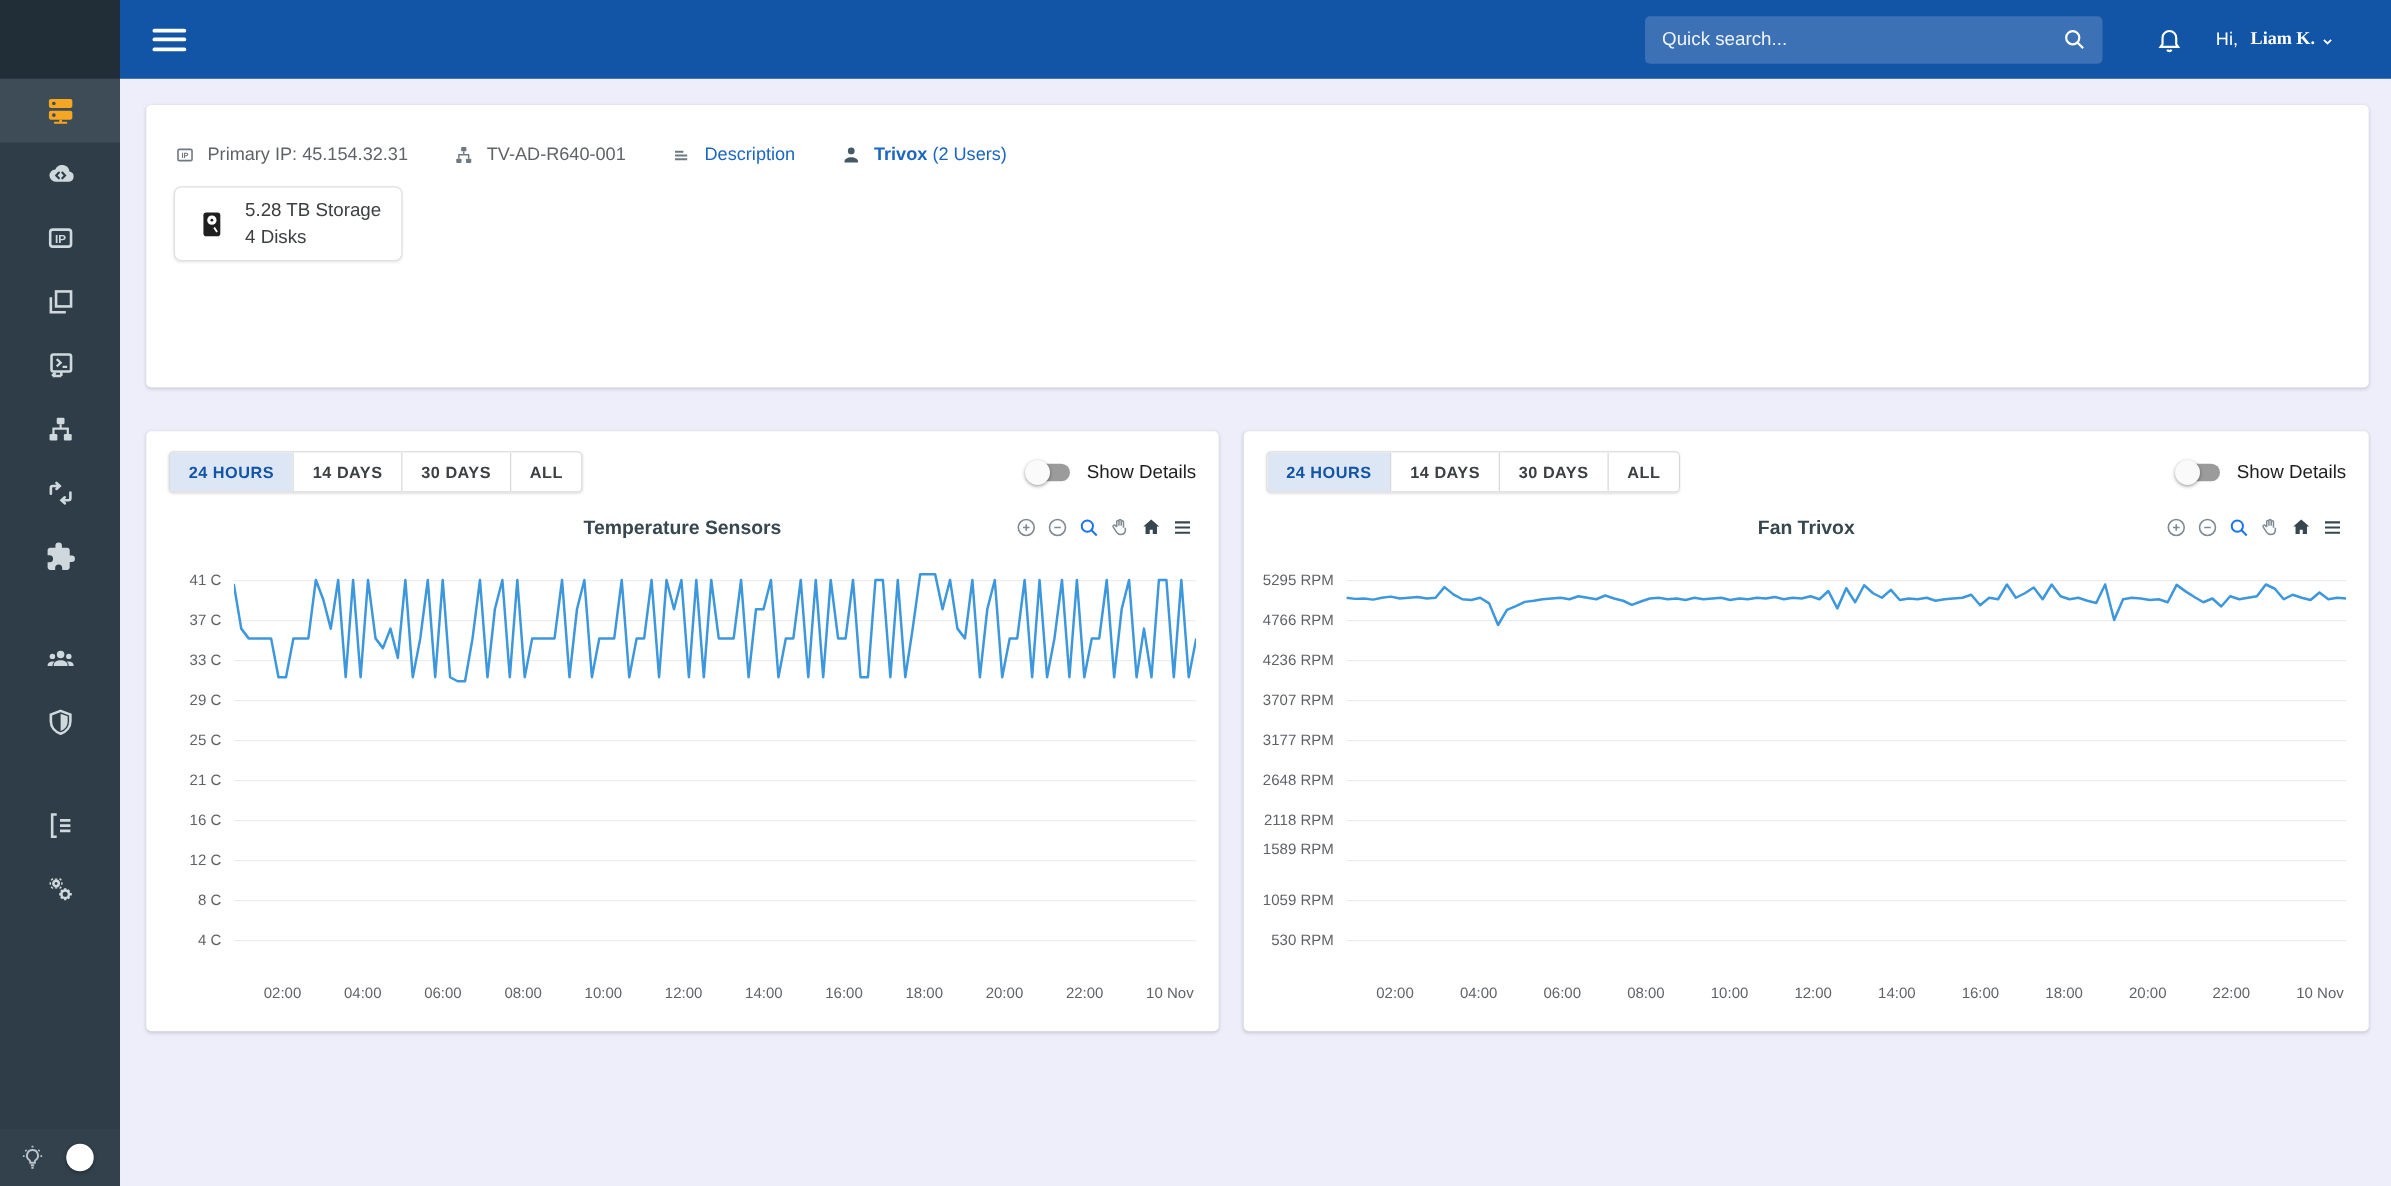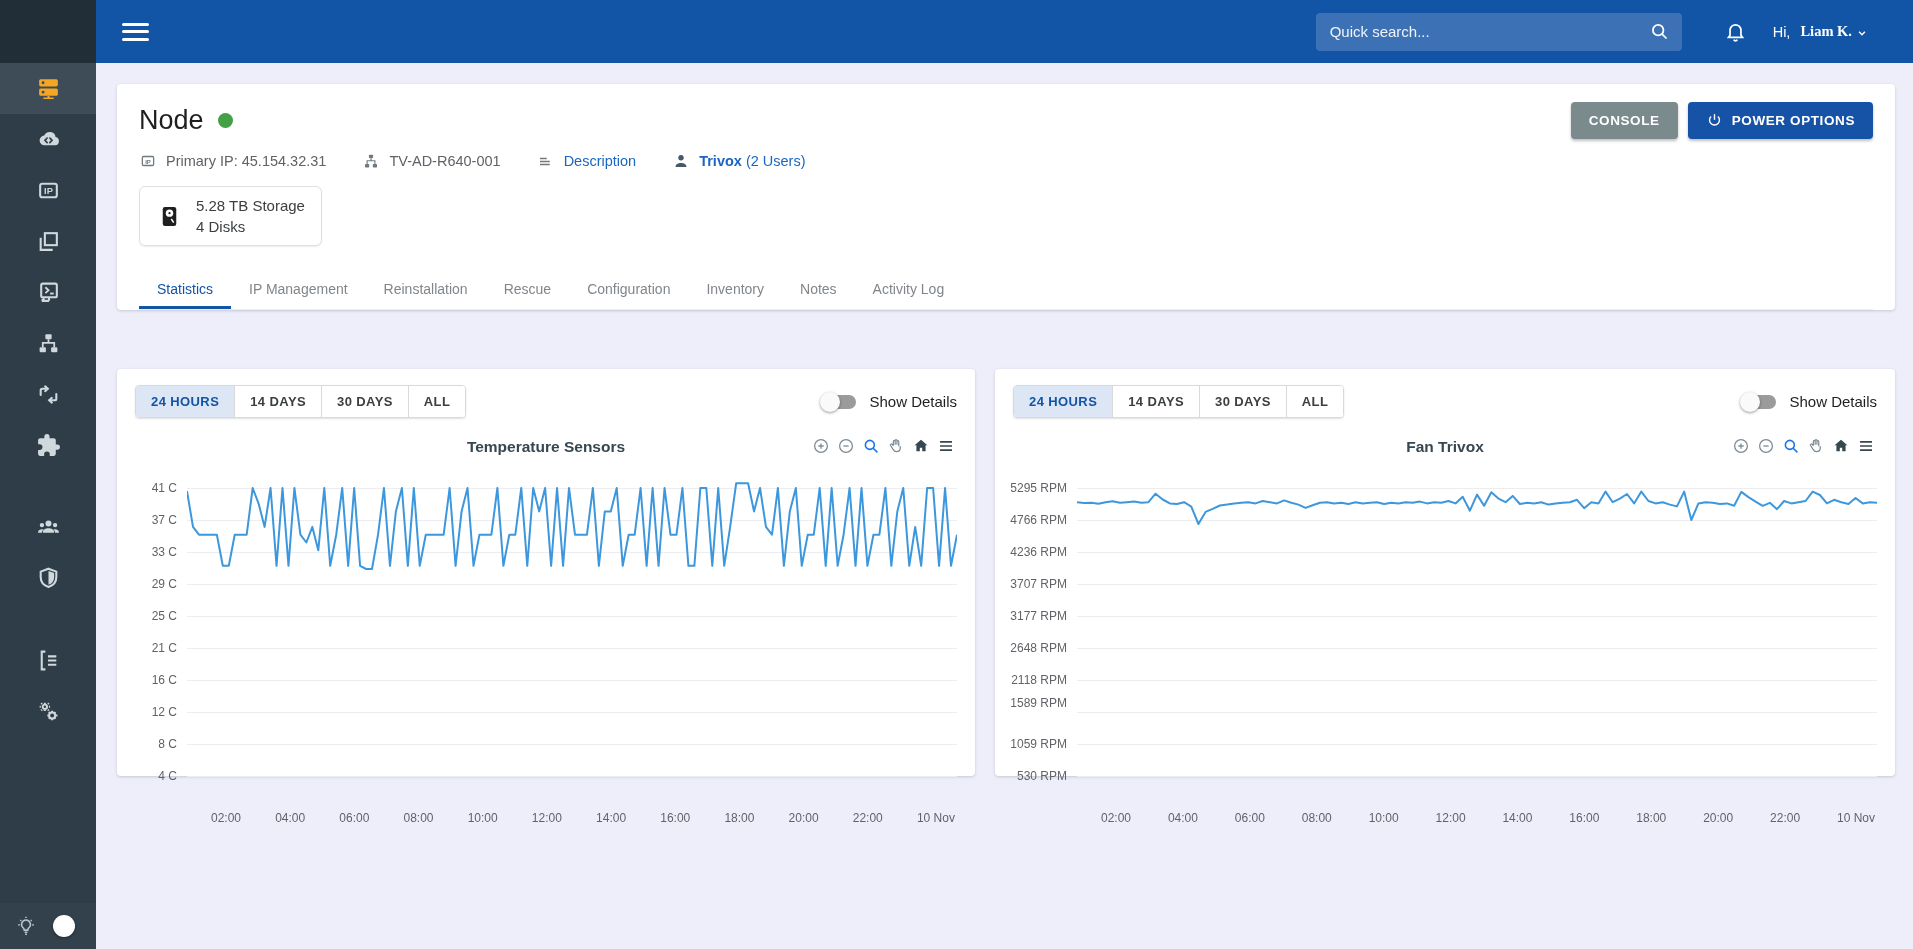--- a/index.html
+++ b/index.html
@@ -53,21 +53,21 @@
   .owner b { font-weight:700; }
   .specs-row { display:flex; gap:16px; margin-top:16px; }
   .spec-card { border:1px solid #e0e0e0; border-radius:6px; padding:8px 16px; display:flex; align-items:center; gap:13px; background:#fff; box-shadow:0 1px 2px rgba(0,0,0,.07); }
   .spec-card svg { width:27px; height:27px; color:#1f1f1f; flex:none; }
   .spec-text { font-size:15px; color:#3c4043; line-height:1.4; }
   .tab-bar { margin-top:auto; display:flex; border-bottom:1px solid #ececec; }
   .tab { padding:14px 18px 12px; font-size:14px; color:#80868b; cursor:pointer; }
   .tab.active { color:#1254a5; font-weight:500; box-shadow:inset 0 -3px 0 #1254a5; }
   
   .charts-row { display:flex; gap:20px; margin-top:35px; }
-  .chart-panel { padding:16px 18px; height:407px; position:relative;margin-top:24px; --lw:52px; }
+  .chart-panel { padding:16px 18px; height:480px; position:relative; --lw:52px; }
   .chart-panel.left { width:858px; flex:none; }
   .chart-panel.right { flex:1; --lw:64px; }
   .panel-header { display:flex; align-items:center; }
   .range-group { display:flex; border-radius:4px; overflow:hidden; border:1px solid #d9d9d9; box-shadow:0 1px 2px rgba(0,0,0,.12); }
   .range-btn { padding:8px 15px; font-size:13px; font-weight:700; letter-spacing:.4px; background:#fff; color:#3c4043; border:0; border-left:1px solid #d9d9d9; cursor:pointer; font-family:inherit; white-space:nowrap; }
   .range-btn:first-child { border-left:0; }
   .range-btn.active { background:#dde6f5; color:#1254a5; }
   .details-toggle { margin-left:auto; display:flex; align-items:center; gap:13px; font-size:15px; color:#1f1f1f; }
   .switch { width:33px; height:14px; background:#9b9b9b; border-radius:7px; position:relative; cursor:pointer; margin-left:3px; }
   .switch .thumb { position:absolute; left:-3px; top:-3px; width:20px; height:20px; border-radius:50%; background:#fafafa; box-shadow:0 1px 3px rgba(0,0,0,.4); }
@@ -241,36 +241,20 @@
     <span>Hi,</span>&nbsp;<b>Liam K.</b>
     <svg viewBox="0 0 24 24" fill="none" stroke="#fff" stroke-width="2.4">
         <path d="M7 10l5 5 5-5"></path>
       </svg>
   </div>
 </header>
 
 <main class="content">
 
   <section class="card header-card">
-    <div class="title-row">
-      <span class="page-title">Node</span>
-      <span class="status-dot" style="background: rgb(67, 160, 71);"></span>
-      <div class="hdr-buttons">
-        <button class="btn btn-console">
-            <span>CONSOLE</span>
-          </button>
-        <button class="btn btn-power">
-          <svg viewBox="0 0 24 24" fill="none" stroke="#fff" stroke-width="2">
-              <path d="M12 3v8"></path>
-              <path d="M7.2 6.3a7 7 0 1 0 9.6 0"></path>
-            </svg>
-          <span>POWER OPTIONS</span>
-        </button>
-      </div>
-    </div>
 
     <div class="meta-row">
       <div class="meta-item">
         <svg viewBox="0 0 24 24">
             <rect x="4.5" y="6" width="15" height="12" rx="1.5" fill="none" stroke="currentColor" stroke-width="1.7"></rect>
             <text x="12" y="15.4" text-anchor="middle" font-size="8" font-weight="bold" fill="currentColor" font-family="inherit">IP</text>
           </svg>
         <span>Primary IP: 45.154.32.31</span>
       </div>
       <div class="meta-item">
@@ -307,30 +291,20 @@
             <circle cx="12" cy="9" r="1" fill="currentColor"></circle>
             <path d="M13.6 14.2l2.1 3.2" stroke="#fff" stroke-width="1.3" fill="none"></path>
           </svg>
         <div class="spec-text">
             <div>5.28 TB Storage</div>
             <div>4 Disks</div>
           </div>
       </div>
     </div>
 
-    <nav class="tab-bar">
-        <div class="tab active">Statistics</div>
-        <div class="tab">IP Management</div>
-        <div class="tab">Reinstallation</div>
-        <div class="tab">Rescue</div>
-        <div class="tab">Configuration</div>
-        <div class="tab">Inventory</div>
-        <div class="tab">Notes</div>
-        <div class="tab">Activity Log</div>
-      </nav>
   </section>
 
   <div class="charts-row">
 
     <section class="card chart-panel left">
       <div class="panel-header">
         <div class="range-group">
             <button class="range-btn active">24 HOURS</button>
             <button class="range-btn">14 DAYS</button>
             <button class="range-btn">30 DAYS</button>

